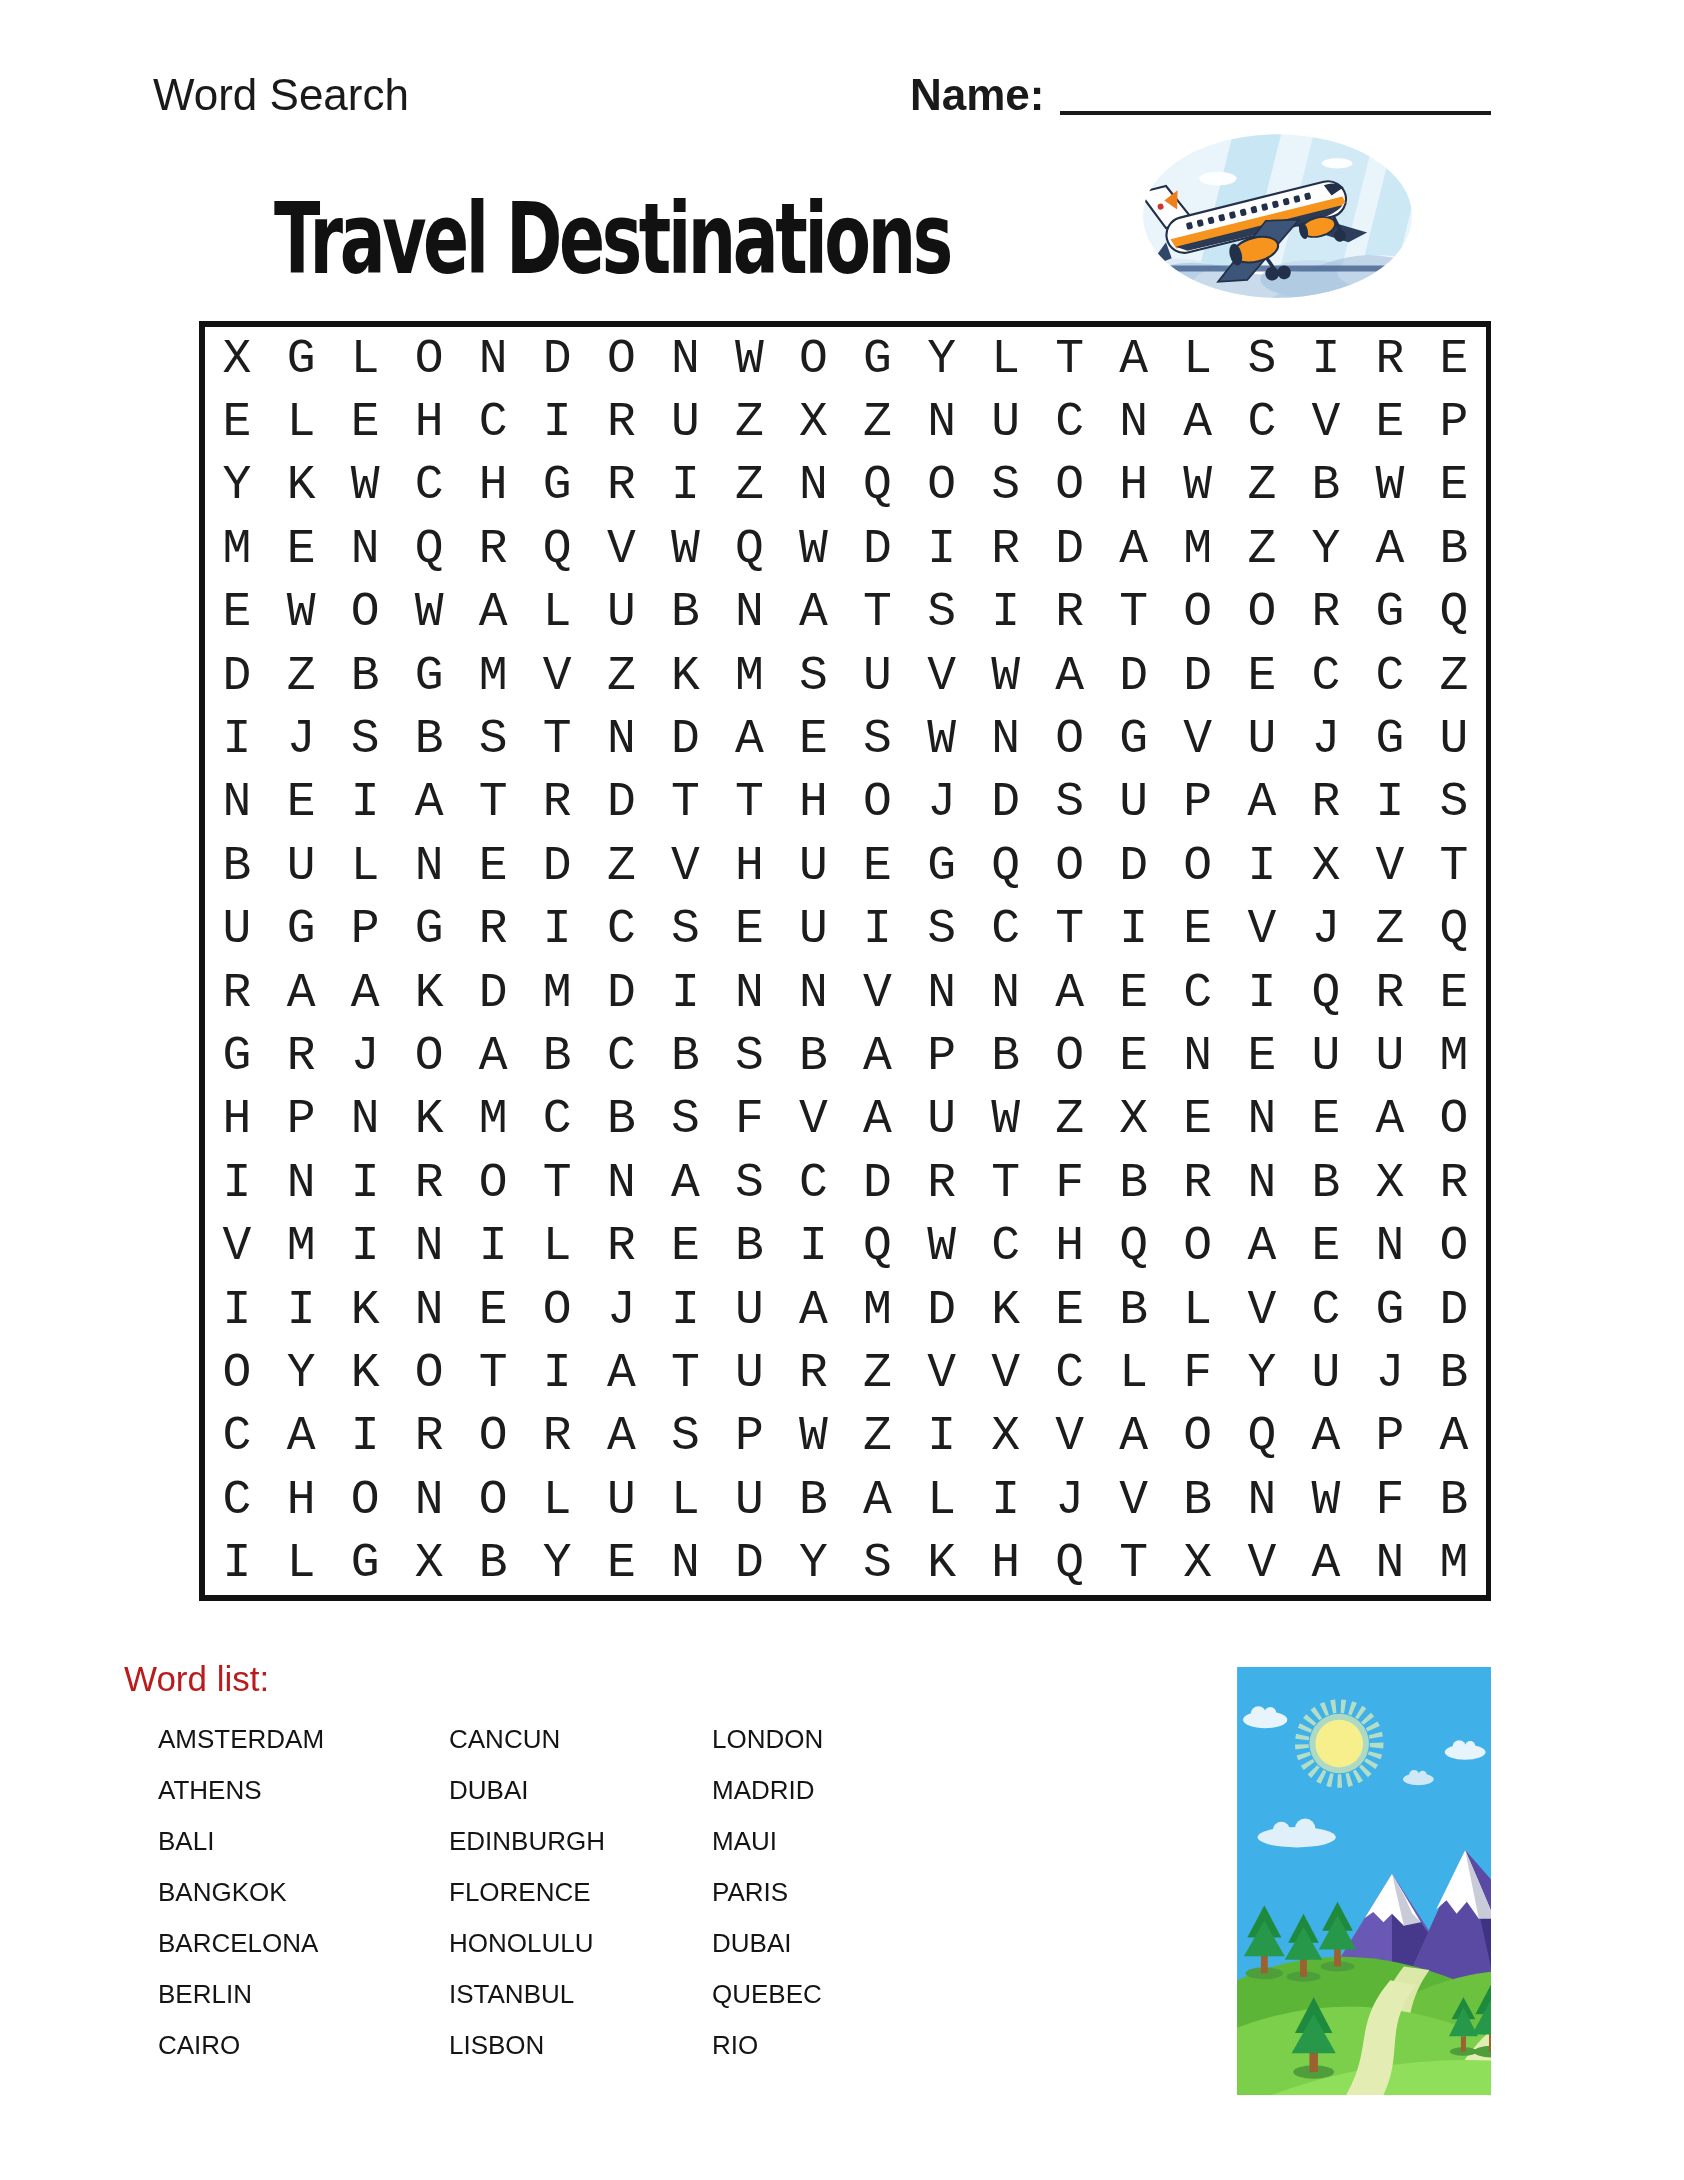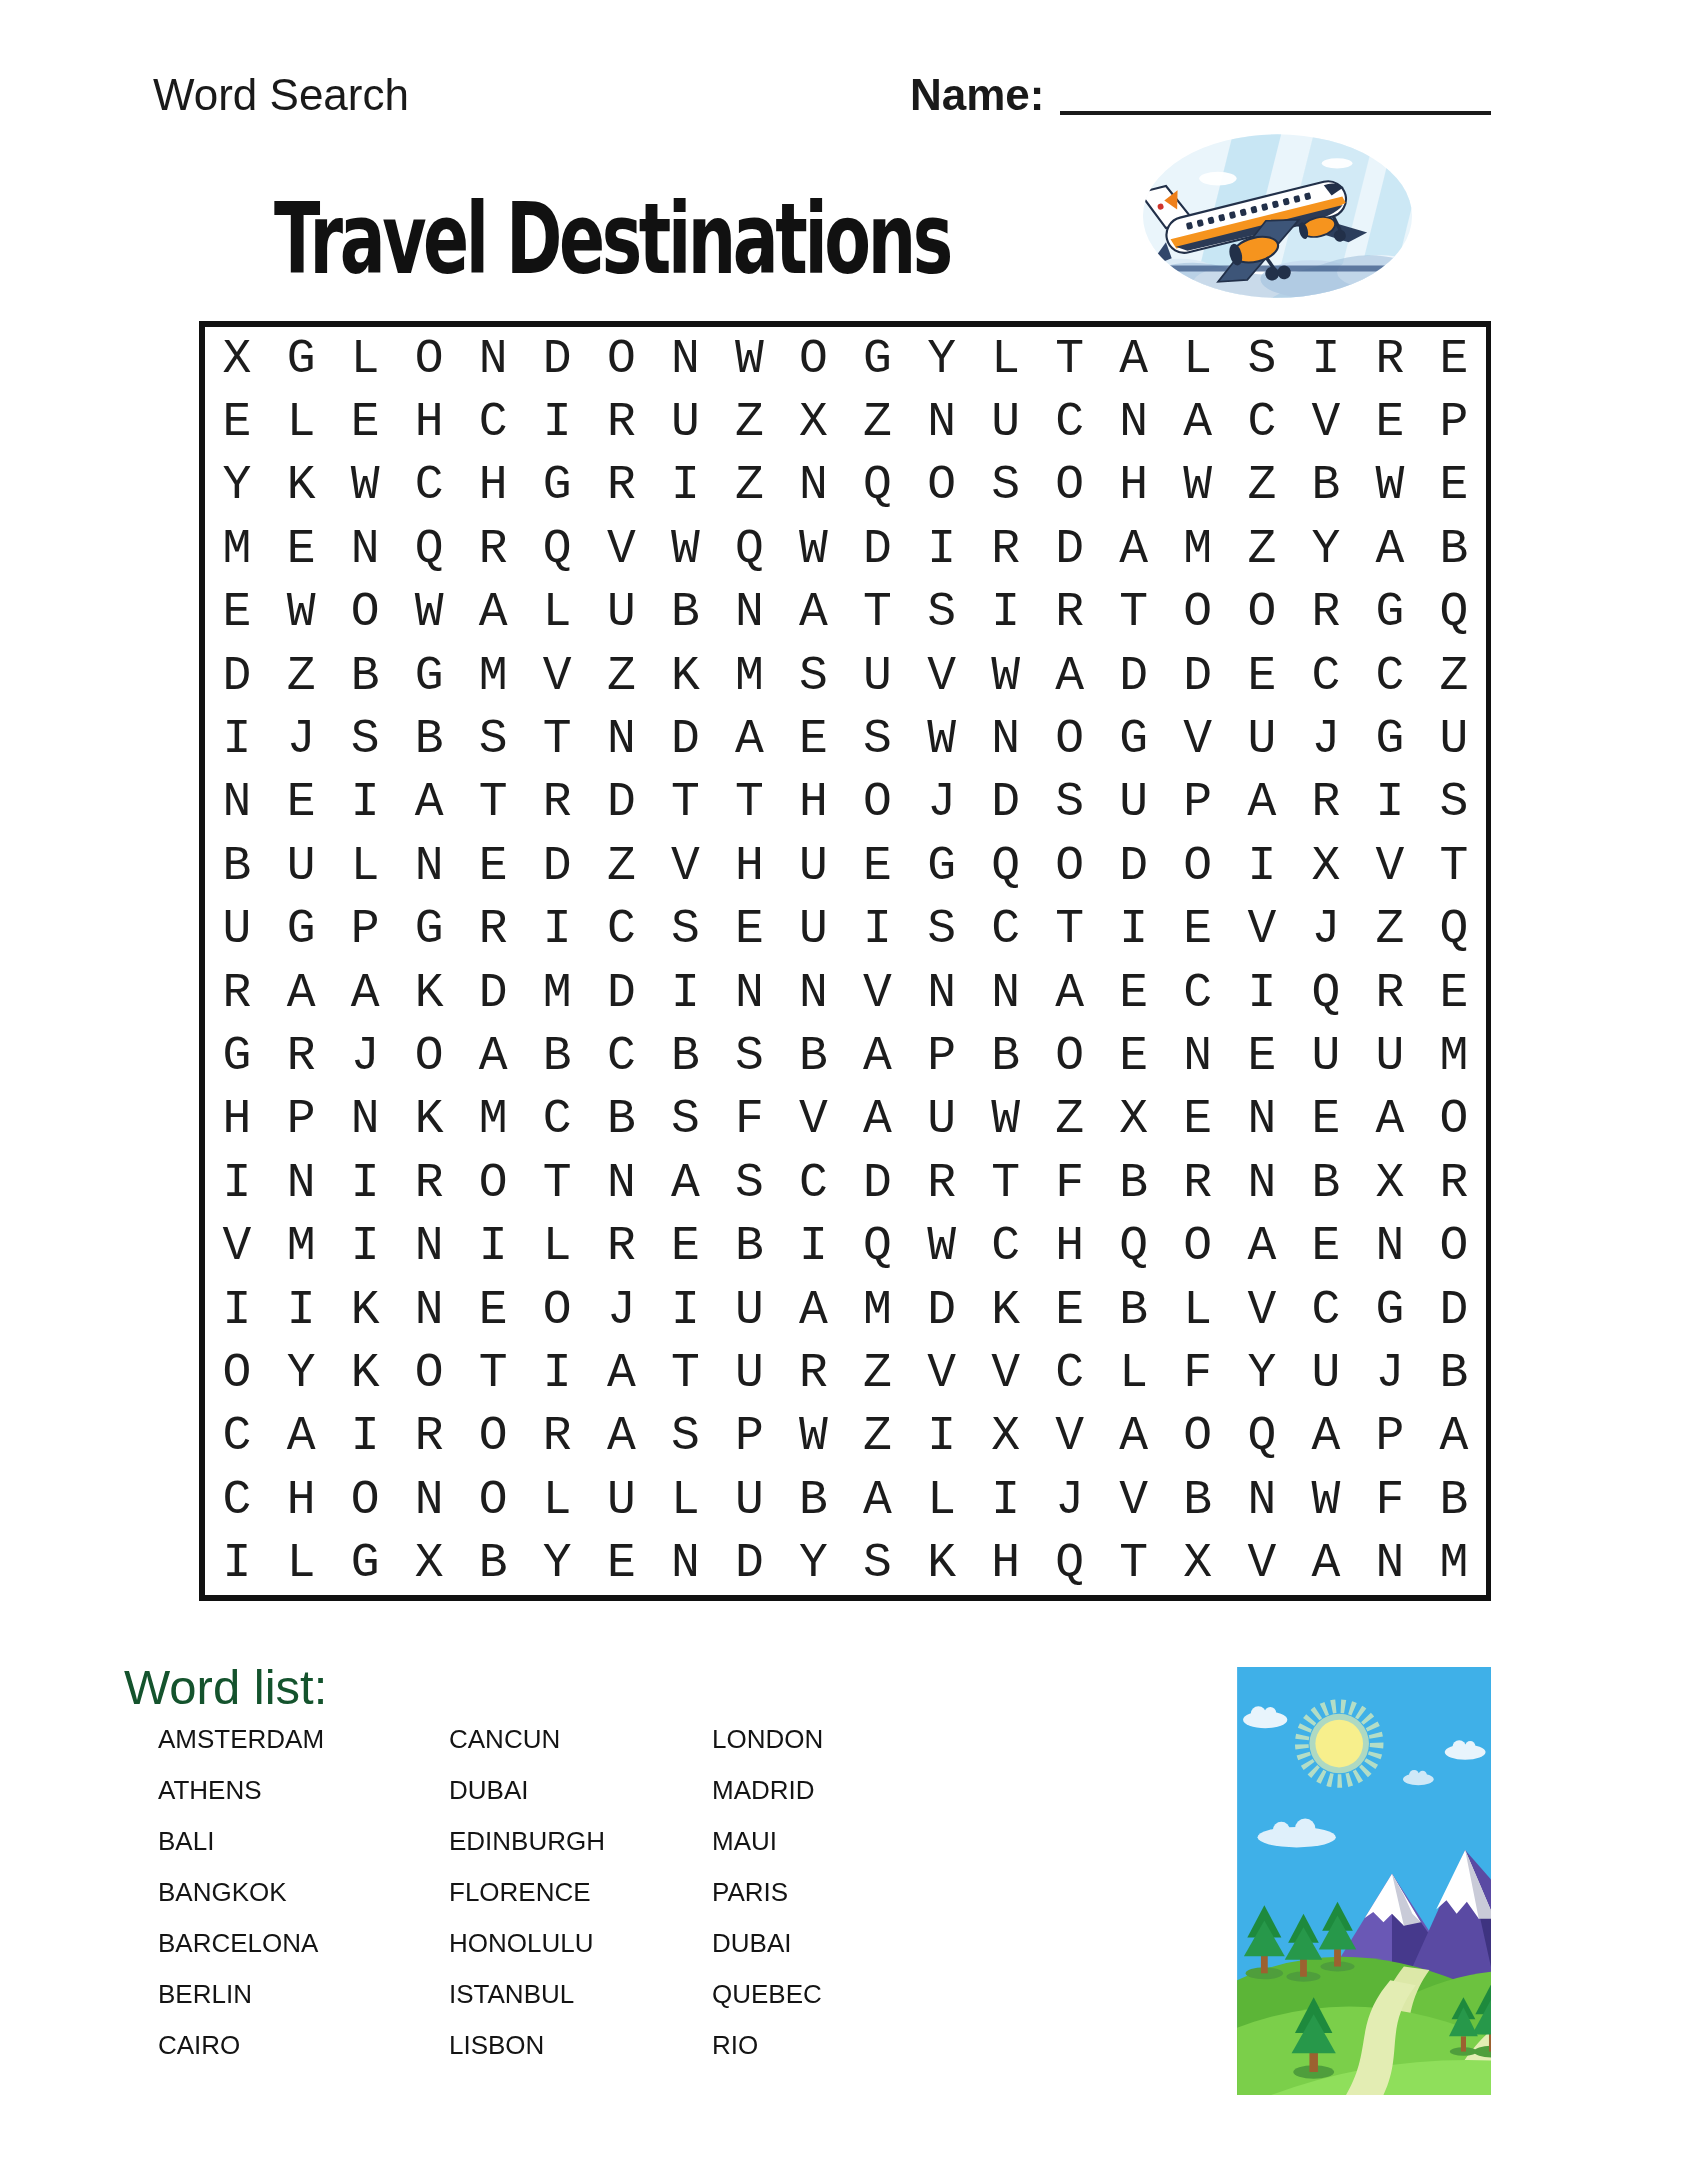--- a/index.html
+++ b/index.html
@@ -24,21 +24,21 @@
   .plane-box { position:absolute; left:1137px; top:129px; width:281px; height:175px; }
   .grid-box {
     position:absolute; left:199px; top:321px; width:1293px; height:1280px;
     border:6px solid #111111; background:#ffffff;
     display:grid; grid-template-columns:repeat(20,1fr); grid-auto-rows:1fr;
   }
   .cell {
     display:flex; align-items:center; justify-content:center;
     font-family:"Liberation Mono", monospace; font-size:48px; color:#1c1c1c;
   }
-  .wl-heading { position:absolute; left:124px; top:1659px; font-size:49px; font-weight:400; color:#14532d; }
+  .wl-heading { position:absolute; left:124px; top:1659px; font-size:35px; font-weight:400; color:#b91c1c; }
   .wl-col { position:absolute; top:1714px; display:flex; flex-direction:column; }
   .wl-col .word { height:51px; line-height:51px; font-size:26px; color:#141414; white-space:nowrap; }
   .wl-col-1 { left:158px; }
   .wl-col-2 { left:449px; }
   .wl-col-3 { left:712px; }
   .wl-col-4 { left:997px; }
   .mtn-box { position:absolute; left:1237px; top:1667px; width:361px; height:428px; }
   .footer {
     position:absolute; left:0; top:2114px; width:100%;
     text-align:center; font-size:32px; color:#4d4d4d;

